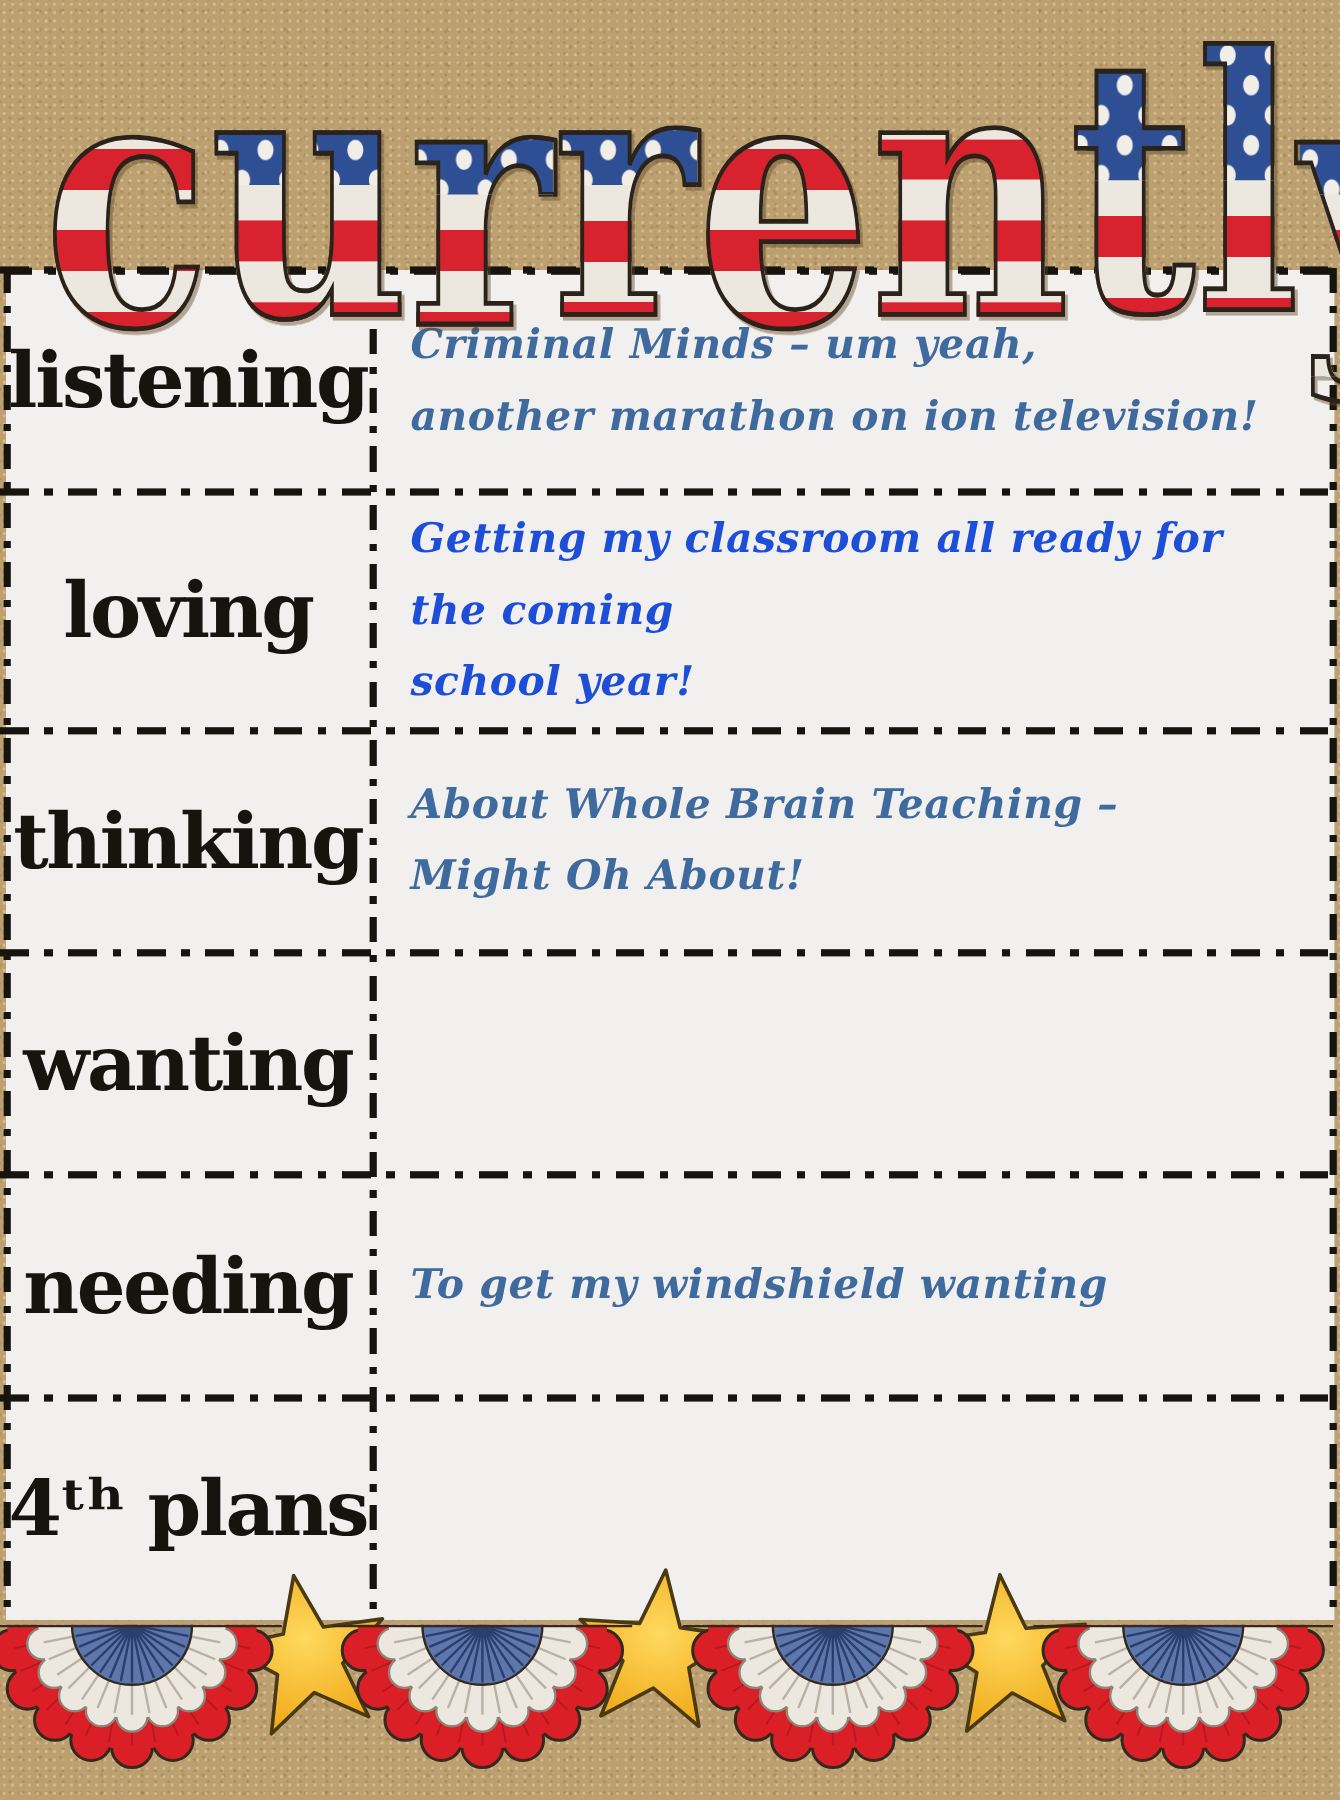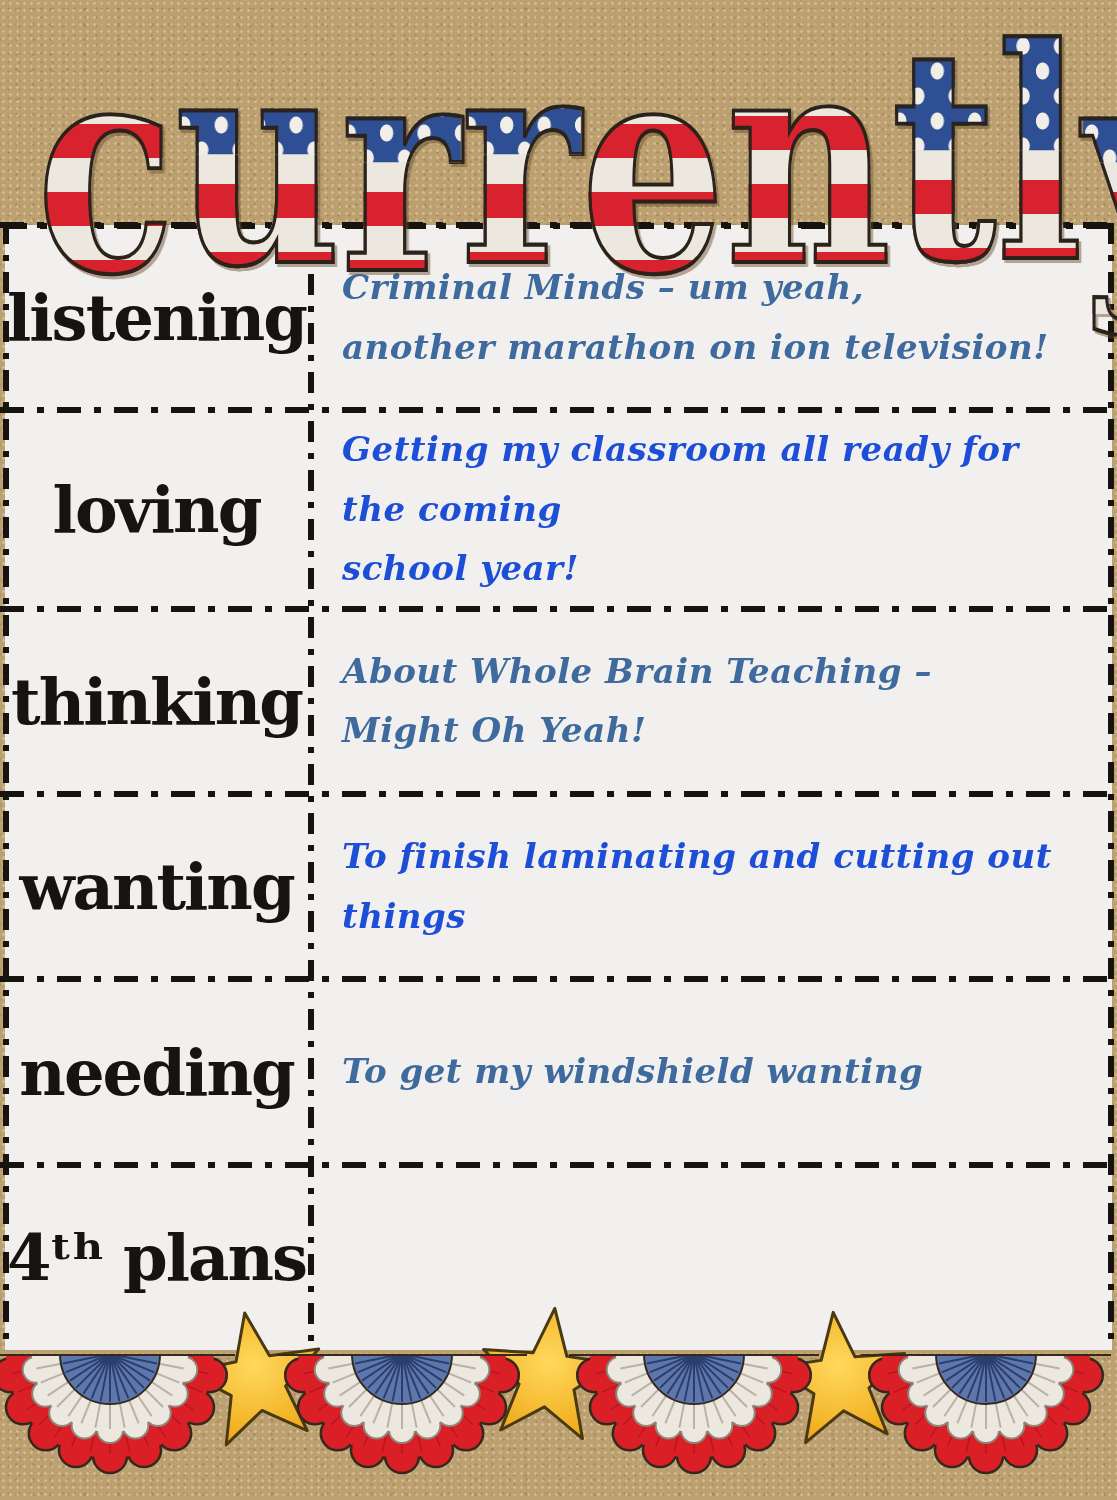--- a/index.html
+++ b/index.html
@@ -140,30 +140,26 @@
       <div class="answer-cell" data-tone="red">
         <span class="answer-line">Getting my classroom all ready for the coming</span>
         <span class="answer-line">school year!</span>
       </div>
     </div>
 
     <div class="row">
       <div class="label-cell">thinking</div>
       <div class="answer-cell" data-tone="blue">
         <span class="answer-line">About Whole Brain Teaching –</span>
-        <span class="answer-line">Might Oh Yeah!</span>
+        <span class="answer-line">Might Oh About!</span>
       </div>
     </div>
 
     <div class="row">
       <div class="label-cell">wanting</div>
-      <div class="answer-cell" data-tone="red">
-        <span class="answer-line">To finish laminating and cutting out things</span>
-        <span class="answer-line"></span>
-      </div>
     </div>
 
     <div class="row">
       <div class="label-cell">needing</div>
       <div class="answer-cell" data-tone="blue">
         <span class="answer-line">To get my windshield wanting</span>
         <span class="answer-line"></span>
       </div>
     </div>
 

